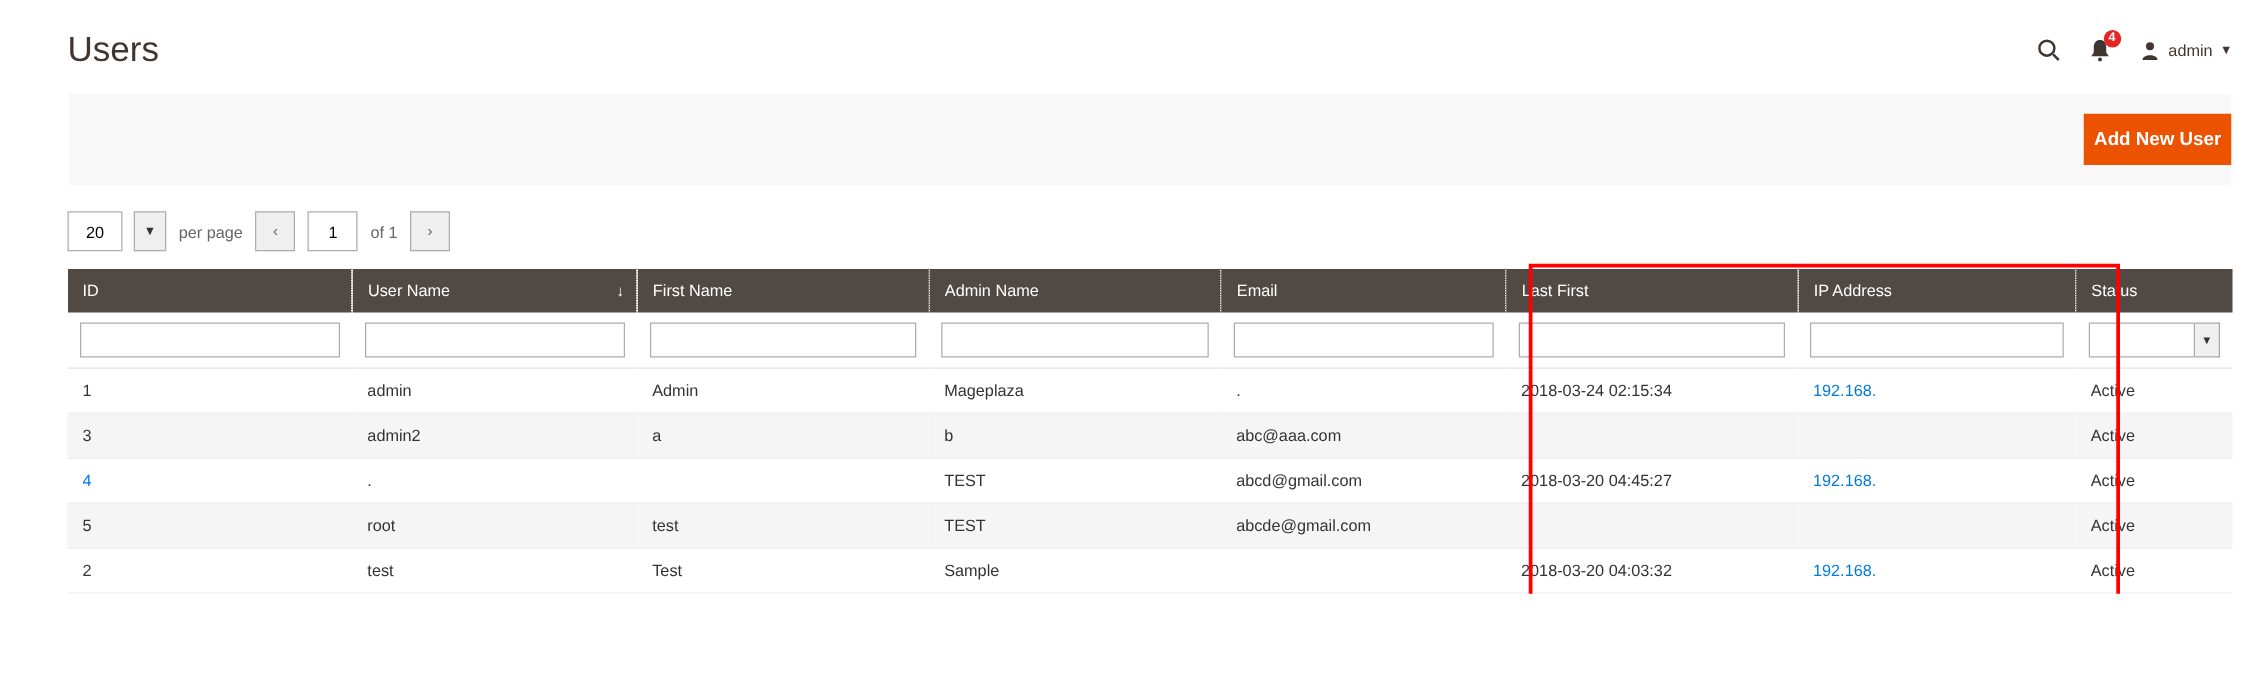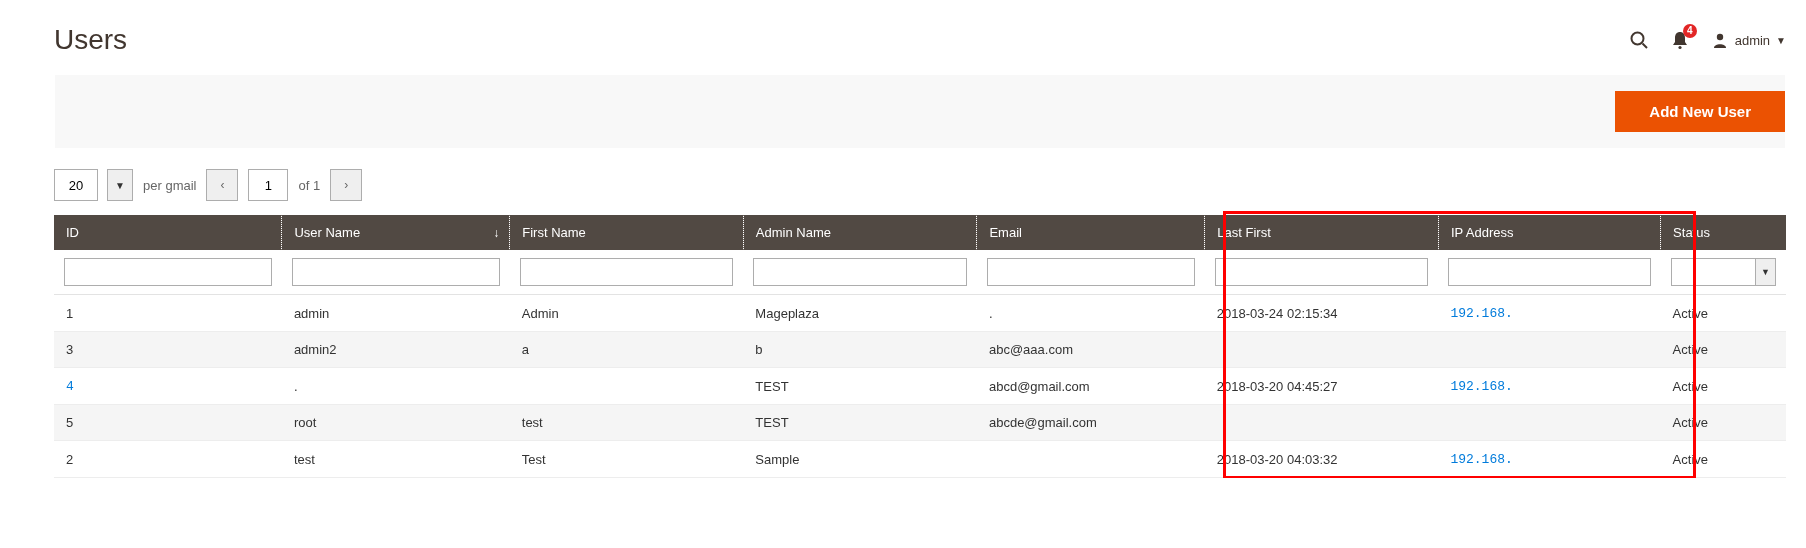--- a/index.html
+++ b/index.html
@@ -6,21 +6,21 @@
   body { font-family: 'Helvetica Neue', Arial, sans-serif; font-size: 13px; color: #333; background: #fff; width: 1806px; }
   .page { padding: 0 20px; margin-left: 34px; }
   .header { display: flex; align-items: center; justify-content: space-between; padding: 24px 0 18px 0; }
   .page-title { font-size: 28px; font-weight: 300; color: #41362f; }
   .header-actions { display: flex; align-items: center; gap: 22px; }
   .icon-btn { cursor: pointer; display: inline-flex; position: relative; }
   .badge { position: absolute; top: -6px; right: -8px; background: #e22626; color: #fff; font-size: 10px; border-radius: 8px; min-width: 14px; height: 14px; line-height: 14px; text-align: center; padding: 0 3px; font-weight: 600; }
   .user-menu { display: flex; align-items: center; gap: 6px; cursor: pointer; color: #41362f; }
   .user-menu .caret { font-size: 10px; }
   .action-bar { background: #f8f8f8; padding: 16px 0; display: flex; justify-content: flex-end; border: 1px solid #fff; }
-  .btn-primary { background: #eb5202; color: #fff; border: none; padding: 12px 34px; font-size: 15px; font-weight: 600; cursor: pointer; }
+  .btn-primary { background: #eb5202; color: #fff; border: none; padding: 12px 8px; font-size: 15px; font-weight: 600; cursor: pointer; }
   .toolbar { display: flex; align-items: center; justify-content: space-between; padding: 20px 0 14px 0; }
   .toolbar-left { display: flex; align-items: center; gap: 22px; }
   .btn-search { background: #514943; color: #fff; border: none; padding: 8px 16px; font-size: 13px; font-weight: 600; cursor: pointer; }
   .link { color: #007bdb; cursor: pointer; }
   .records { color: #666; }
   .toolbar-right { display: flex; align-items: center; gap: 10px; }
   .page-size { width: 44px; height: 32px; border: 1px solid #adadad; text-align: center; font-size: 13px; }
   .dropdown-btn { width: 26px; height: 32px; border: 1px solid #adadad; background: #efefef; cursor: pointer; display:flex; align-items:center; justify-content:center; font-size:10px; color:#333; margin-left:-1px;}
   .pager-btn { width: 32px; height: 32px; border: 1px solid #adadad; background: #efefef; cursor: pointer; display:flex; align-items:center; justify-content:center; font-size:12px; color:#666;}
   .pager-input { width: 40px; height: 32px; border: 1px solid #adadad; text-align: center; font-size: 13px; }
@@ -32,21 +32,21 @@
   table.grid th:last-child { border-right: none; }
   table.grid th .sort { position: absolute; right: 10px; top: 50%; transform: translateY(-50%); font-size: 12px; }
   tr.filter td { background: #fff; padding: 8px 10px; border-bottom: 1px solid #e3e3e3; }
   tr.filter input[type=text] { width: 100%; height: 28px; border: 1px solid #adadad; padding: 0 6px; font-size: 13px; }
   .filter-select { position: relative; display: flex; }
   .filter-select input { flex: 1; }
   .filter-select .dd { width: 20px; height: 28px; border: 1px solid #adadad; border-left: none; background: #efefef; display:flex; align-items:center; justify-content:center; font-size:9px; cursor:pointer; }
   tbody.data tr td { padding: 10px 12px; font-size: 13px; color: #333; border-bottom: 1px solid #ededed; }
   tbody.data tr:nth-child(even) td { background: #f5f5f5; }
   tbody.data tr:nth-child(odd) td { background: #fff; }
-  .cell-link { color: #007bdb; font-family: Liberation Mono, monospace; }
+  .cell-link { color: #007bdb; }
   .highlight-box { position: absolute; top: 0; border: 3px solid #ff0000; pointer-events: none; }
   col.c-id{width:200px} col.c-user{width:200px} col.c-first{width:205px} col.c-last{width:205px} col.c-email{width:200px} col.c-login{width:205px} col.c-ip{width:195px} col.c-status{width:110px}
 </style>
 </head>
 <body>
 
 <div class="page">
   <div class="header">
     <h1 class="page-title">Users</h1>
     <div class="header-actions">
@@ -75,21 +75,21 @@
   </div>
 
   <div class="action-bar">
     <button class="btn-primary">Add New User</button>
   </div>
 
   <div class="toolbar">
     <div class="toolbar-right">
       <input class="page-size" value="20" style="">
       <button class="dropdown-btn">▼</button>
-      <span class="per-page">per gmail</span>
+      <span class="per-page">per page</span>
       <button class="pager-btn">‹</button>
       <input class="pager-input" value="1" style="">
       <span class="of-n">of 1</span>
       <button class="pager-btn">›</button>
     </div>
   </div>
 
   <div class="grid-wrapper">
     <table class="grid">
       <colgroup>

